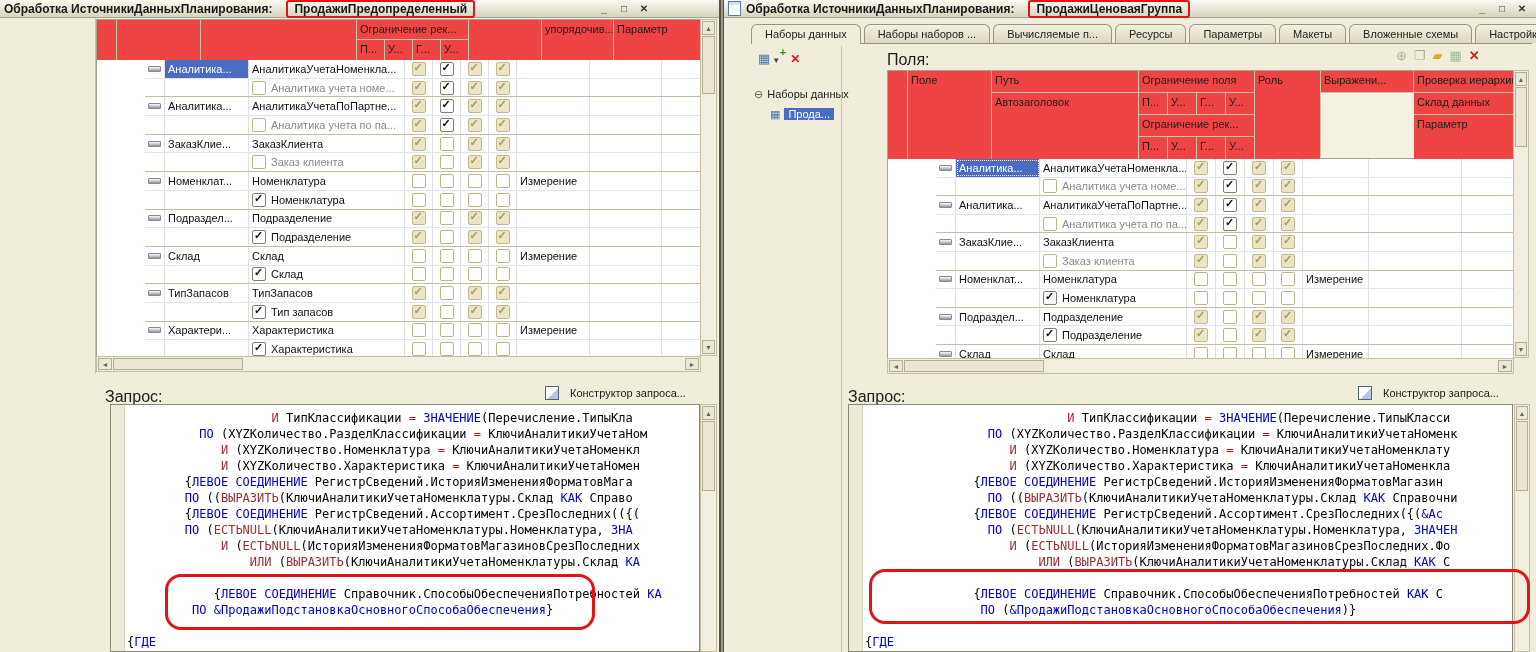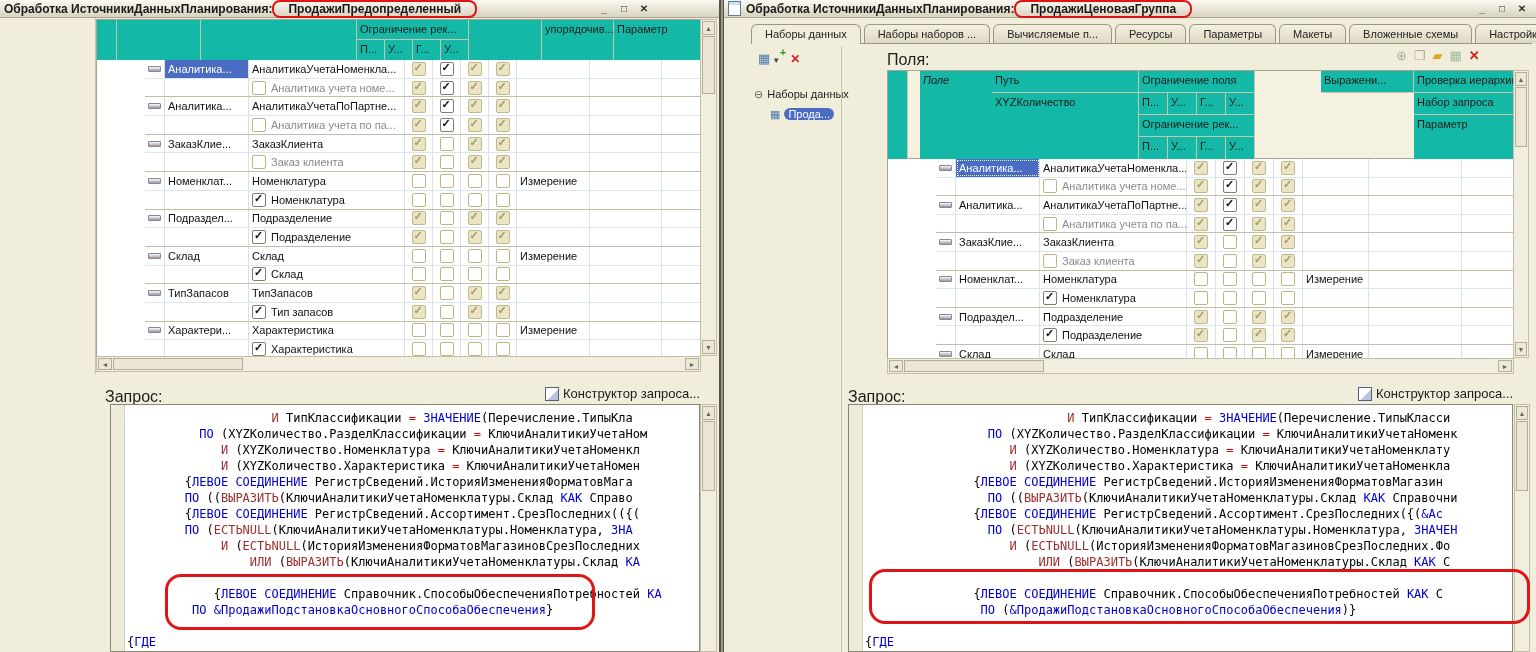--- a/index.html
+++ b/index.html
@@ -5,34 +5,34 @@
   html,body{margin:0;padding:0;background:#fff;}
   #stage{position:relative;width:1536px;height:652px;background:#9a968a;overflow:hidden;
          font-family:"Liberation Sans",sans-serif;-webkit-font-smoothing:antialiased;}
   .win{position:absolute;top:0;height:652px;background:#f0edda;box-sizing:border-box;}
   #win-left{left:0;width:721px;border-right:2px solid #55524a;}
   #win-right{left:723px;width:813px;}
   
   .titlebar{position:absolute;left:0;right:0;top:0;height:18px;box-sizing:border-box;
     background:linear-gradient(180deg,#fbf9f1,#d8d3bf);border-bottom:1px solid #a7a391;
     display:flex;align-items:center;font-size:12px;font-weight:bold;color:#1a1a1a;padding:0 4px;white-space:nowrap;}
-  .title-oval{display:inline-block;border:2px solid #e01414;border-radius:8px;padding:0 14px;margin:-2px 0;height:14px;line-height:14px;}
+  .title-oval{display:inline-block;border:2px solid #e01414;border-radius:3px;padding:0 6px;margin:-2px 14px;height:14px;line-height:14px;}
   .winbtns{position:absolute;top:2px;display:flex;gap:4px;}
   .winbtns span{width:16px;height:13px;text-align:center;font-size:10px;line-height:13px;font-weight:bold;color:#33312c;}
   .docicon{display:inline-block;width:11px;height:13px;background:linear-gradient(180deg,#cfe0f8 0 3px,#fff 3px);
     border:1px solid #5a7aa8;margin-right:5px;flex:0 0 auto;}
   
   #tabstrip{position:absolute;left:27px;right:4px;top:19px;height:25px;display:flex;gap:3px;align-items:flex-end;
     border-bottom:1px solid #9a9684;box-sizing:border-box;}
   .tab{font-size:11px;padding:3px 13px 3px;background:linear-gradient(#f4f1e1,#ddd8c2);
     border:1px solid #9a9684;border-bottom:none;border-radius:6px 6px 0 0;color:#222;white-space:nowrap;}
   .tab.active{background:#f0edda;position:relative;top:1px;padding-bottom:4px;z-index:3;}
   
   .hdr{position:absolute;background:#f4f1e0;border:1px solid #a8a492;border-right:none;box-sizing:border-box;}
-  .hc{position:absolute;box-sizing:border-box;background:#14b8a6;border-right:1px solid #c9c5ab;
+  .hc{position:absolute;box-sizing:border-box;background:#ef4444;border-right:1px solid #c9c5ab;
       border-bottom:1px solid #c9c5ab;font-size:11px;color:#1c1c1c;padding:3px 3px 0;white-space:nowrap;overflow:hidden;}
   .hc.wrap{white-space:normal;line-height:12px;}
   
   .rows{position:absolute;background:#fff;border-left:1px solid #a8a492;box-sizing:border-box;overflow:hidden;}
   .row{display:grid;background:#fff;border-bottom:1px solid #dce6f0;box-sizing:border-box;margin-left:48px;}
   .lw-grid{grid-template-columns:20px 84px 156px 28px 28px 28px 28px 73px 72px 87px;height:18.7px;}
   .rw-grid{grid-template-columns:20px 84px 147px 29px 29px 29px 29px 66px 93px 100px;height:18.6px;}
   .row.grp{border-bottom:1px solid #c2bea6;}
   .cell{border-right:1px solid #dde0e0;overflow:hidden;white-space:nowrap;font-size:11px;color:#111;
         display:flex;align-items:center;padding:0 3px;box-sizing:border-box;}
@@ -49,21 +49,21 @@
   .cb-chk::after{content:"✓";color:#151515;}
   .cb-off{background:#fff;border:1px solid #bdb584;}
   .subcb{margin-right:5px;}
   
   .sb{position:absolute;background:#f2eedf;border:1px solid #c3bfa5;box-sizing:border-box;}
   .sbtn{position:absolute;background:#ece8d6;border:1px solid #b2ae98;color:#6a665a;font-size:7px;
         text-align:center;box-sizing:border-box;display:flex;align-items:center;justify-content:center;}
   .sthumb{position:absolute;background:#eae6d3;border:1px solid #b2ae98;box-sizing:border-box;}
   
   .qlabel{position:absolute;font-size:16px;color:#1c1c1c;}
-  .qlink{position:absolute;font-size:13px;color:#1c1c1c;display:flex;align-items:center;gap:4px;white-space:nowrap;text-align:center;}
+  .qlink{position:absolute;font-size:11px;color:#1c1c1c;display:flex;align-items:center;gap:11px;white-space:nowrap;text-align:center;}
   .qb-icon{display:inline-block;width:12px;height:12px;border:1px solid #55617a;
            background:linear-gradient(135deg,#fff 55%,#b9c4de 55%);}
   .codebox{position:absolute;background:#fff;border:1px solid #8a8674;box-sizing:border-box;overflow:hidden;}
   .gutter{position:absolute;left:0;top:0;bottom:0;width:13px;background:#eeead8;border-right:1px solid #d6d2bc;}
   .code{position:absolute;left:16px;top:5px;right:0;bottom:0;font-family:"DejaVu Sans Mono",monospace;
         font-size:12px;line-height:16px;white-space:pre;}
   .cl{height:16px;}
   .k{color:#0000cc;} .f{color:#9a2f2f;} .o{color:#e00000;} .n{color:#000;}
   
   .oval{position:absolute;border:3px solid #e01414;border-radius:16px;pointer-events:none;z-index:40;}
@@ -71,21 +71,21 @@
   .ttb{position:absolute;display:flex;gap:10px;align-items:center;}
   .tbtn{position:relative;font-size:13px;color:#4a78b0;}
   .tbtn .plus{position:absolute;top:-5px;right:-6px;color:#1f9a1f;font-size:11px;font-weight:bold;}
   .tbtn .dd{color:#444;font-size:8px;margin-left:2px;}
   .xbtn{color:#d42020;font-weight:bold;font-size:12px;}
   .tree{position:absolute;font-size:11px;color:#1c1c1c;}
   .tree .node{display:flex;align-items:center;gap:4px;height:20px;}
   .tree .child{margin-left:16px;}
   .expander{color:#666;font-size:11px;}
   .dsicon{color:#4a78b0;font-size:11px;}
-  .tree .selitem{background:#4a6cc3;color:#fff;padding:0 4px;border-radius:6px;}
+  .tree .selitem{background:#4a6cc3;color:#fff;padding:0 4px;}
   .fld-icons{position:absolute;display:flex;gap:7px;align-items:center;}
   .fi{font-size:13px;line-height:14px;}
   .divline{position:absolute;background:#c6c2ae;}
 </style>
 </head>
 <body>
 
 <div id="stage">
 
   <div class="win" id="win-left">
@@ -548,30 +548,31 @@
     <div class="fld-icons" style="left:672px;top:49px;">
       <span class="fi" style="color:#9cb49c;">⊕</span>
       <span class="fi" style="color:#b0ac94;">❐</span>
       <span class="fi" style="color:#dfa81e;">▰</span>
       <span class="fi" style="color:#a2ba9e;">▦</span>
       <span class="fi" style="color:#d42020;font-weight:bold;">✕</span>
     </div>
 
     <div class="hdr" style="left:163px;top:70px;width:627px;height:89px;">
       <div class="hc" style="left:0;top:0;width:20px;height:89px;"></div>
-      <div class="hc" style="left:32px;top:0;width:84px;height:89px;font-style:italic;">Поле</div>
+      <div class="hc" style="left:20px;top:0;width:84px;height:89px;">Поле</div>
       <div class="hc" style="left:104px;top:0;width:147px;height:22px;">Путь</div>
-      <div class="hc" style="left:104px;top:22px;width:147px;height:67px;">XYZКоличество</div>
+      <div class="hc" style="left:104px;top:22px;width:147px;height:67px;">Автозаголовок</div>
       <div class="hc" style="left:251px;top:0;width:116px;height:22px;">Ограничение поля</div>
       <div class="pugu"></div>
       <div class="hc" style="left:251px;top:44px;width:116px;height:22px;">Ограничение рек...</div>
       <div class="pugu"></div>
+      <div class="hc" style="left:367px;top:0;width:66px;height:89px;">Роль</div>
       <div class="hc" style="left:433px;top:0;width:93px;height:22px;">Выражени...</div>
       <div class="hc" style="left:526px;top:0;width:101px;height:22px;">Проверка иерархии:</div>
-      <div class="hc" style="left:526px;top:22px;width:101px;height:22px;">Набор запроса</div>
+      <div class="hc" style="left:526px;top:22px;width:101px;height:22px;">Склад данных</div>
       <div class="hc" style="left:526px;top:44px;width:101px;height:45px;">Параметр</div>
     <div class="hc" style="left: 251px; top: 22px; width: 29px; height: 22px;">П...</div>
         <div class="hc" style="left: 280px; top: 22px; width: 29px; height: 22px;">У...</div>
         <div class="hc" style="left: 309px; top: 22px; width: 29px; height: 22px;">Г...</div>
         <div class="hc" style="left: 338px; top: 22px; width: 29px; height: 22px;">У...</div>
         <div class="hc" style="left: 251px; top: 66px; width: 29px; height: 23px;">П...</div>
         <div class="hc" style="left: 280px; top: 66px; width: 29px; height: 23px;">У...</div>
         <div class="hc" style="left: 309px; top: 66px; width: 29px; height: 23px;">Г...</div>
         <div class="hc" style="left: 338px; top: 66px; width: 29px; height: 23px;">У...</div>
       </div>

